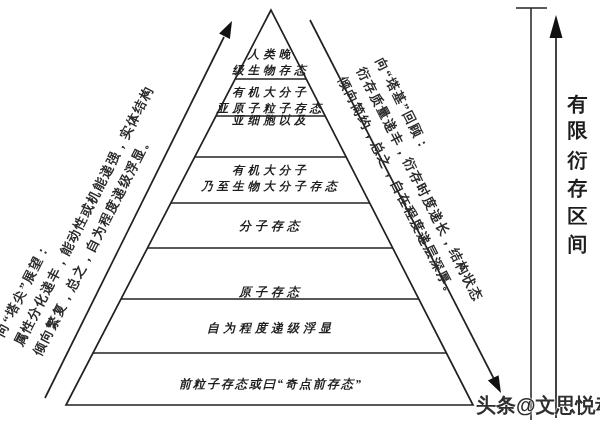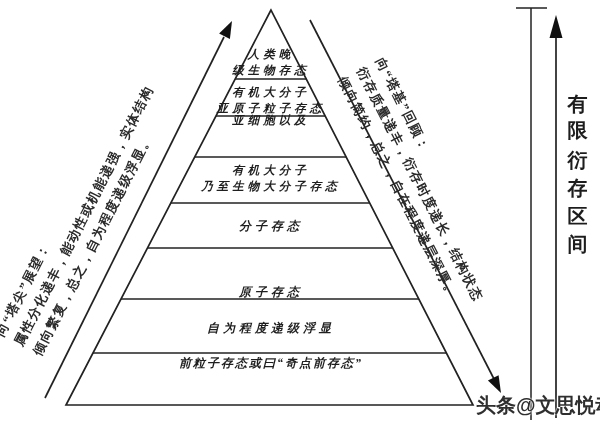--- a/index.html
+++ b/index.html
@@ -76,21 +76,21 @@
     </g>
   </svg>
 
   <div class="lvl" style="top:46px"><span>人类晚</span><br><span>级生物存态</span></div>
   <div class="lvl" style="top:84px"><span>有机大分子</span><br><span>亚原子粒子存态</span></div>
   <div class="lvl" style="top:112px"><span>亚细胞以及</span><br></div>
   <div class="lvl" style="top:162px"><span>有机大分子</span><br><span>乃至生物大分子存态</span></div>
   <div class="lvl single" style="top:218px"><span>分子存态</span></div>
   <div class="lvl single" style="top:284px"><span>原子存态</span></div>
   <div class="lvl single" style="top:320px"><span>自为程度递级浮显</span></div>
-  <div class="lvl single wide" style="top:355px"><span>前粒子存态或曰“奇点前存态”</span></div>
+  <div class="lvl single wide" style="top:376px"><span>前粒子存态或曰“奇点前存态”</span></div>
 
   <div id="left-annot" class="annot">
     <div>向“塔尖”展望：</div>
     <div>属性分化递丰，能动性或机能递强，实体结构</div>
     <div>倾向繁复，总之，自为程度递级浮显。</div>
   </div>
 
   <div id="right-annot" class="annot">
     <div>向“塔基”回顾：</div>
     <div>衍存质量递丰，衍存时度递长，结构状态</div>

